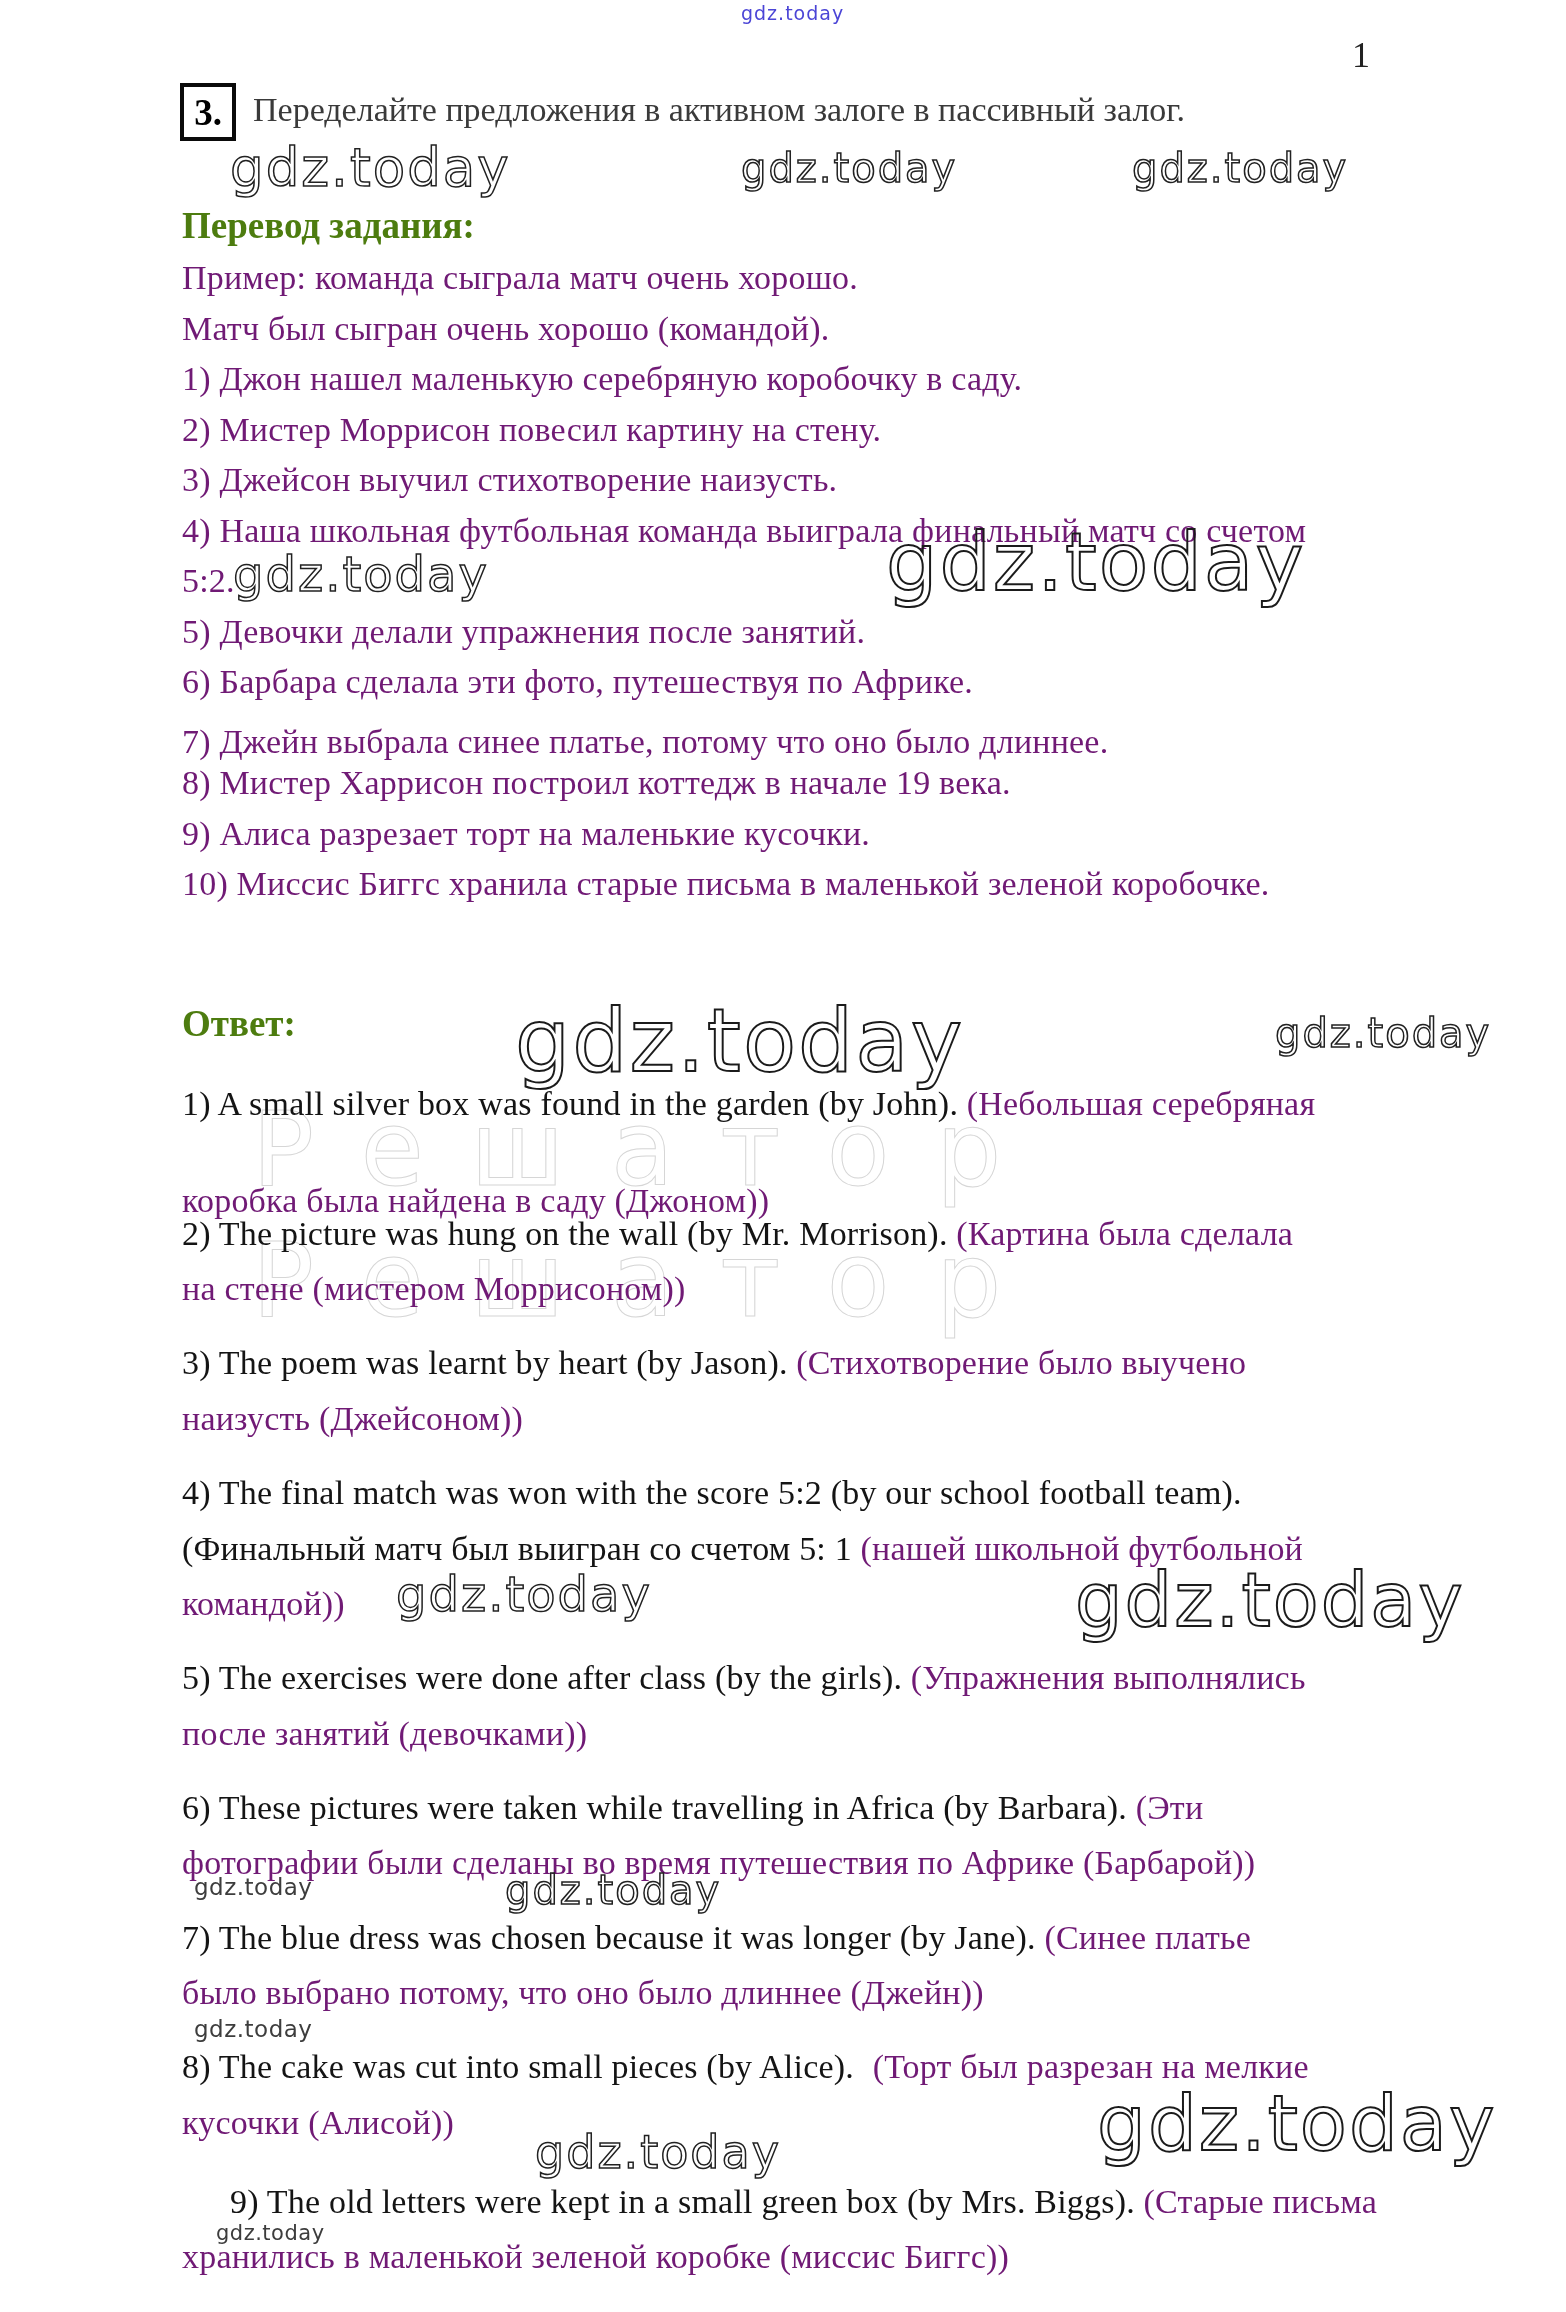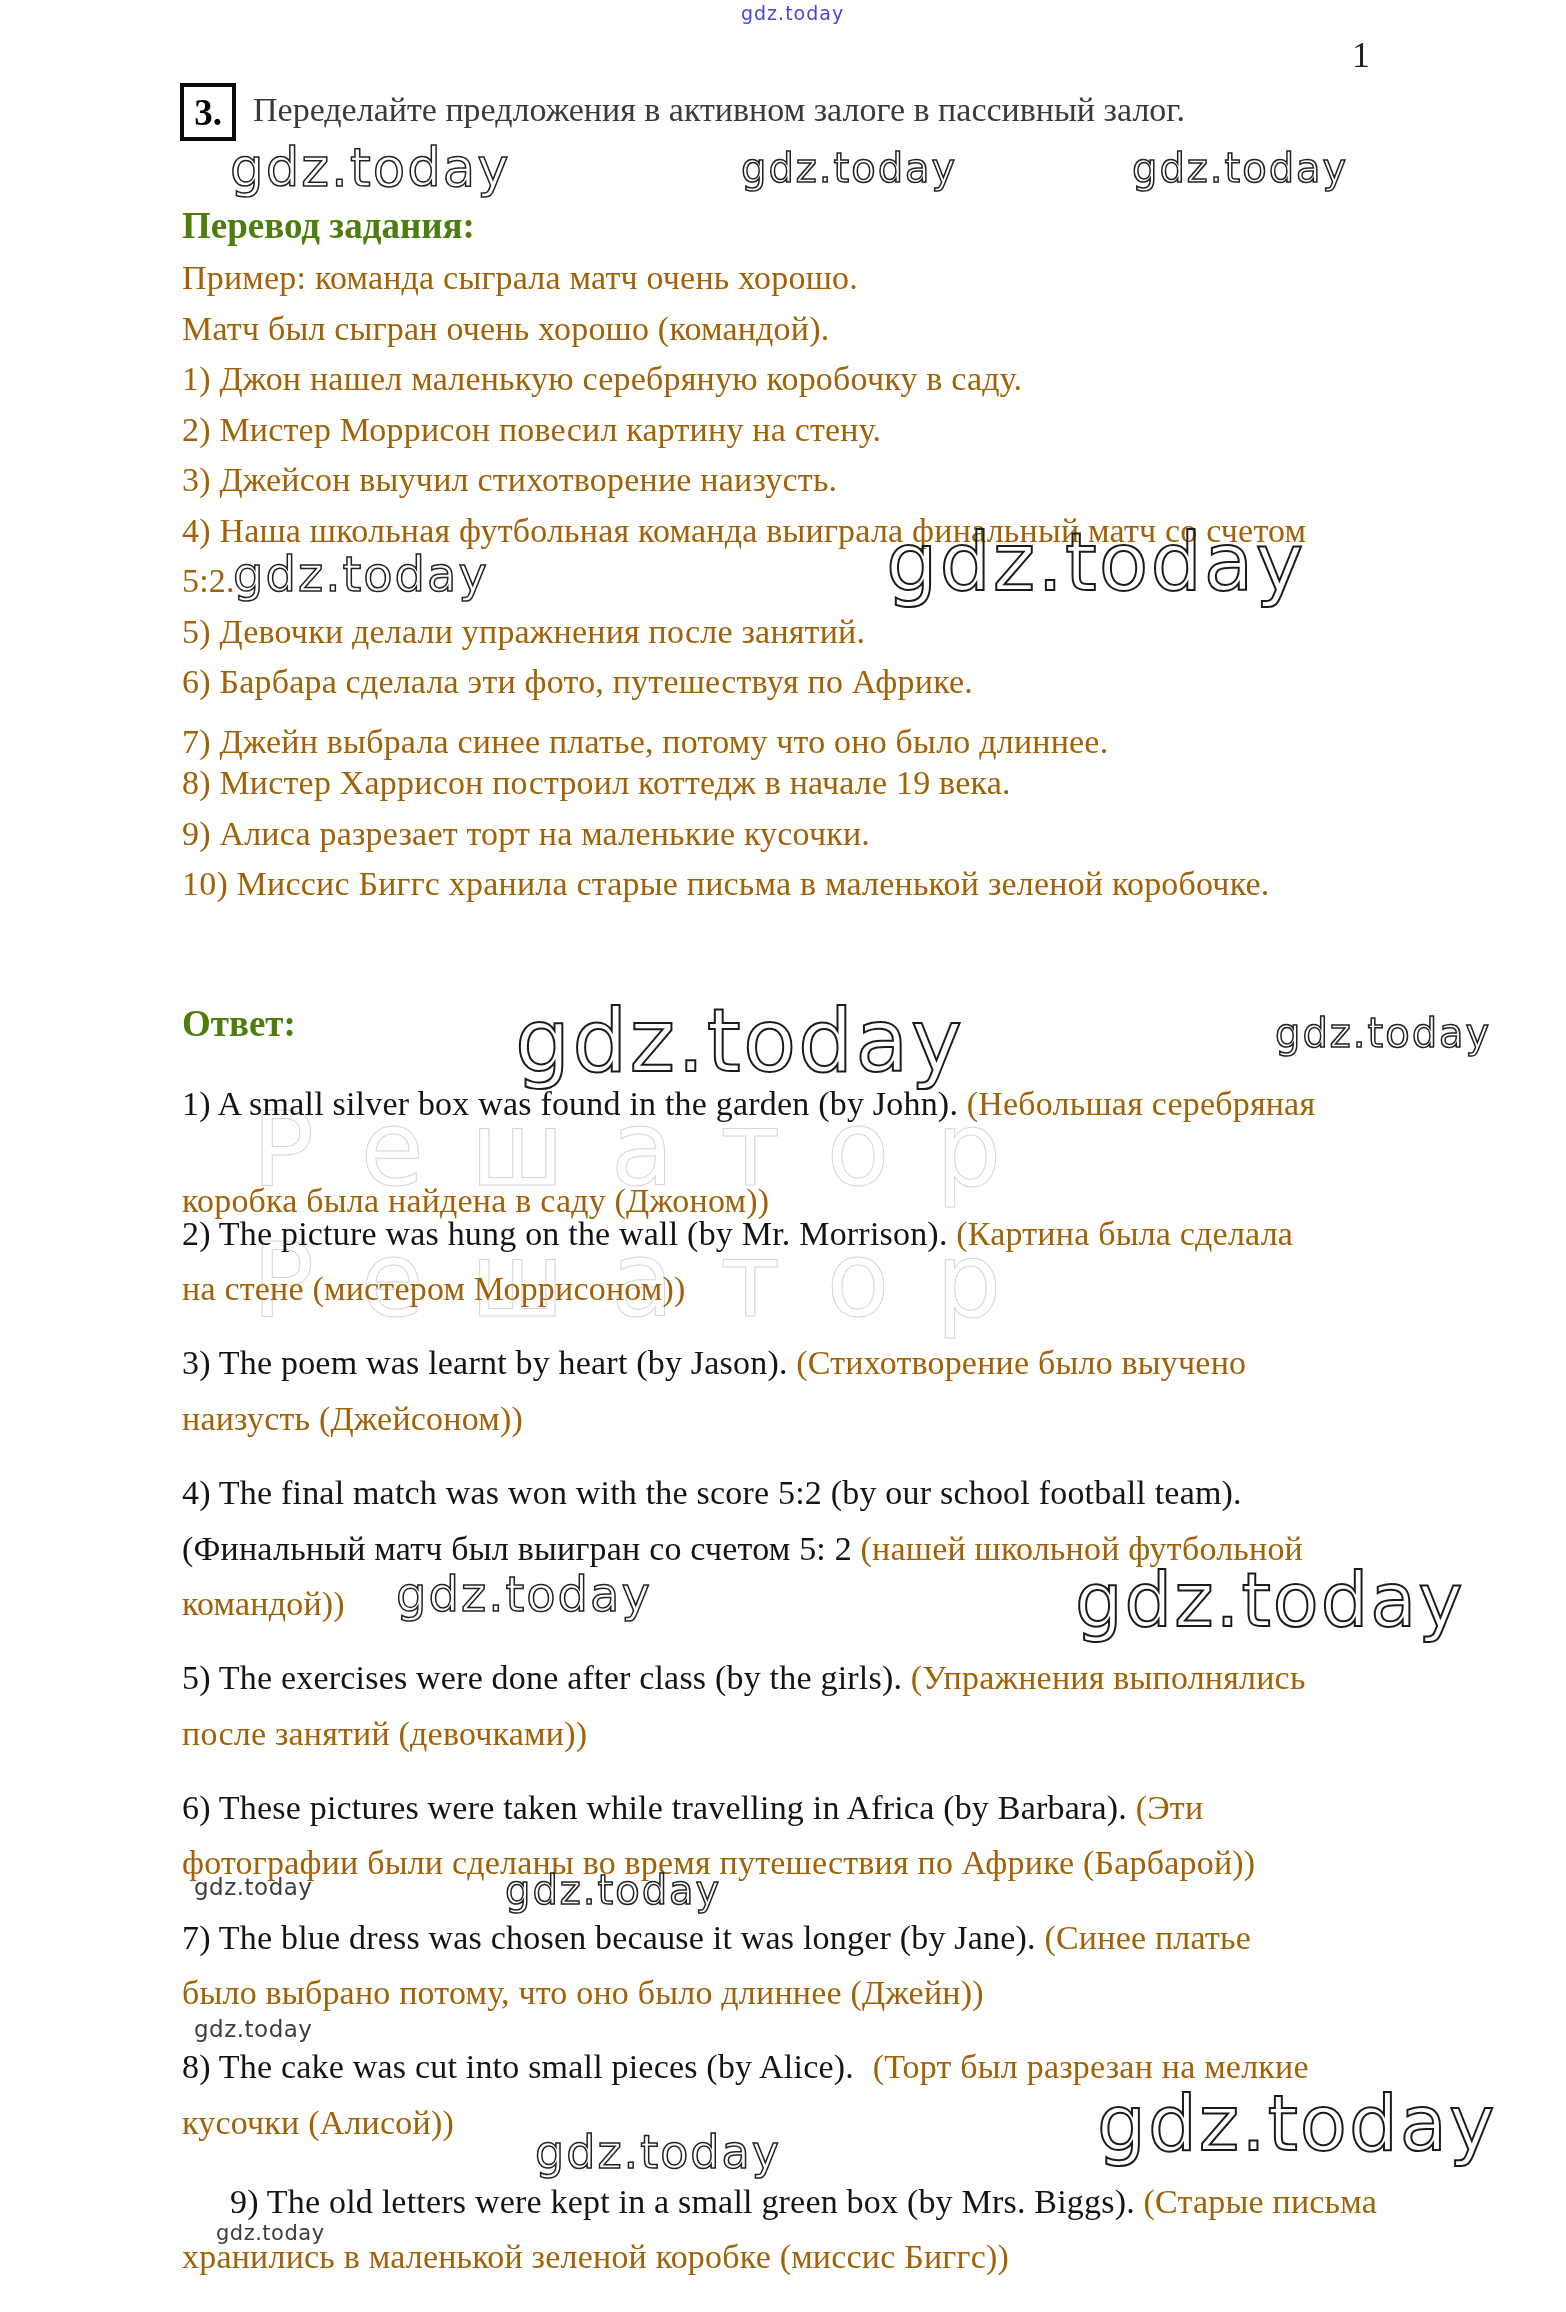--- a/index.html
+++ b/index.html
@@ -1,20 +1,20 @@
 <!DOCTYPE html>
 <html><head>
 <meta charset="utf-8">
 <style>
   html,body{margin:0;padding:0;}
   body{width:1566px;height:2313px;background:#ffffff;position:relative;overflow:hidden;
        font-family:"Liberation Serif","DejaVu Serif",serif;}
   .abs{position:absolute;white-space:nowrap;}
   .ln{font-size:34px;color:#141414;letter-spacing:0.2px;}
-  .ln .g, .gray{color:#a16207;font-family:Liberation Serif, serif;}
+  .ln .g, .gray{color:#701a75;font-family:Liberation Serif, serif;}
   .task{font-size:34px;color:#3a3a3a;}
   .h-bold{font-size:37px;font-weight:bold;color:#4d7c0f;}
   .pageno{font-size:36px;color:#222;}
   .qbox{border:4px solid #0a0a0a;width:48px;height:50px;display:flex;align-items:center;justify-content:center;
         font-size:37px;font-weight:bold;color:#000;}
   .wm{font-family:"DejaVu Sans","Liberation Sans",sans-serif;white-space:nowrap;color:#2e2e2e;font-weight:400;letter-spacing:2px;}
   @supports (-webkit-text-stroke: 1px black){
     .wm-big{color:transparent;-webkit-text-stroke:2px #1b1b1b;}
     .wm-mid{color:transparent;-webkit-text-stroke:1.5px #222;}
   }
@@ -71,21 +71,21 @@
 <div class="abs ln" style="left:182px;top:1085px;"><span>1) A small silver box was found in the garden (by John). </span><span class="g">(Небольшая серебряная</span></div>
 <div class="abs ln" style="left:182px;top:1182px;"><span class="g">коробка была найдена в саду (Джоном))</span></div>
 
 <div class="abs ln" style="left:182px;top:1215px;"><span>2) The picture was hung on the wall (by Mr. Morrison). </span><span class="g">(Картина была сделала</span></div>
 <div class="abs ln" style="left:182px;top:1270px;"><span class="g">на стене (мистером Моррисоном))</span></div>
 
 <div class="abs ln" style="left:182px;top:1344px;"><span>3) The poem was learnt by heart (by Jason). </span><span class="g">(Стихотворение было выучено</span></div>
 <div class="abs ln" style="left:182px;top:1400px;"><span class="g">наизусть (Джейсоном))</span></div>
 
 <div class="abs ln" style="left:182px;top:1474px;text-align:center;"><span>4) The final match was won with the score 5:2 (by our school football team).</span></div>
-<div class="abs ln" style="left:182px;top:1530px;"><span>(Финальный матч был выигран со счетом 5: 2 </span><span class="g">(нашей школьной футбольной</span></div>
+<div class="abs ln" style="left:182px;top:1530px;"><span>(Финальный матч был выигран со счетом 5: 1 </span><span class="g">(нашей школьной футбольной</span></div>
 <div class="abs ln" style="left:182px;top:1585px;"><span class="g">командой))</span></div>
 
 <div class="abs wm wm-mid" style="left:396px;top:1566px;font-size:48px;">gdz.today</div>
 <div class="abs wm wm-big" style="left:1075px;top:1556px;font-size:75px;">gdz.today</div>
 
 <div class="abs ln" style="left:182px;top:1659px;"><span>5) The exercises were done after class (by the girls). </span><span class="g">(Упражнения выполнялись</span></div>
 <div class="abs ln" style="left:182px;top:1715px;"><span class="g">после занятий (девочками))</span></div>
 
 <div class="abs ln" style="left:182px;top:1789px;text-align:center;"><span>6) These pictures were taken while travelling in Africa (by Barbara). </span><span class="g">(Эти</span></div>
 <div class="abs ln" style="left:182px;top:1844px;"><span class="g">фотографии были сделаны во время путешествия по Африке (Барбарой))</span></div>

